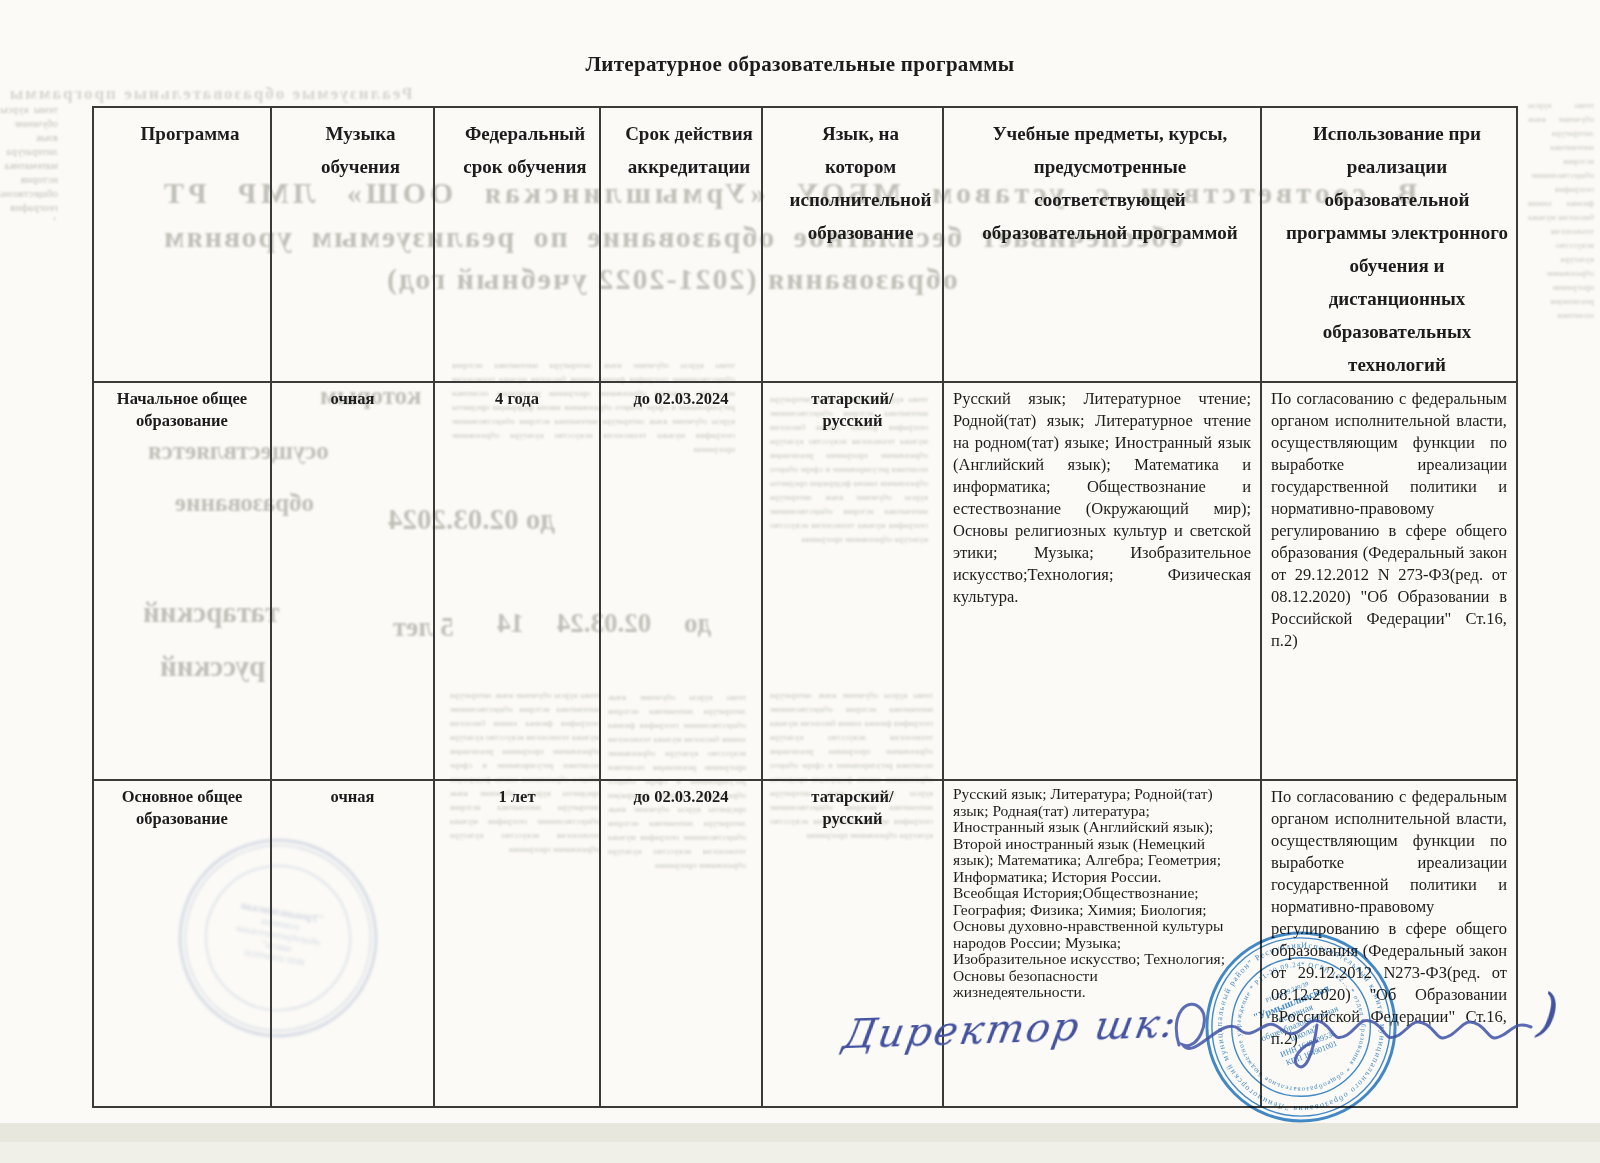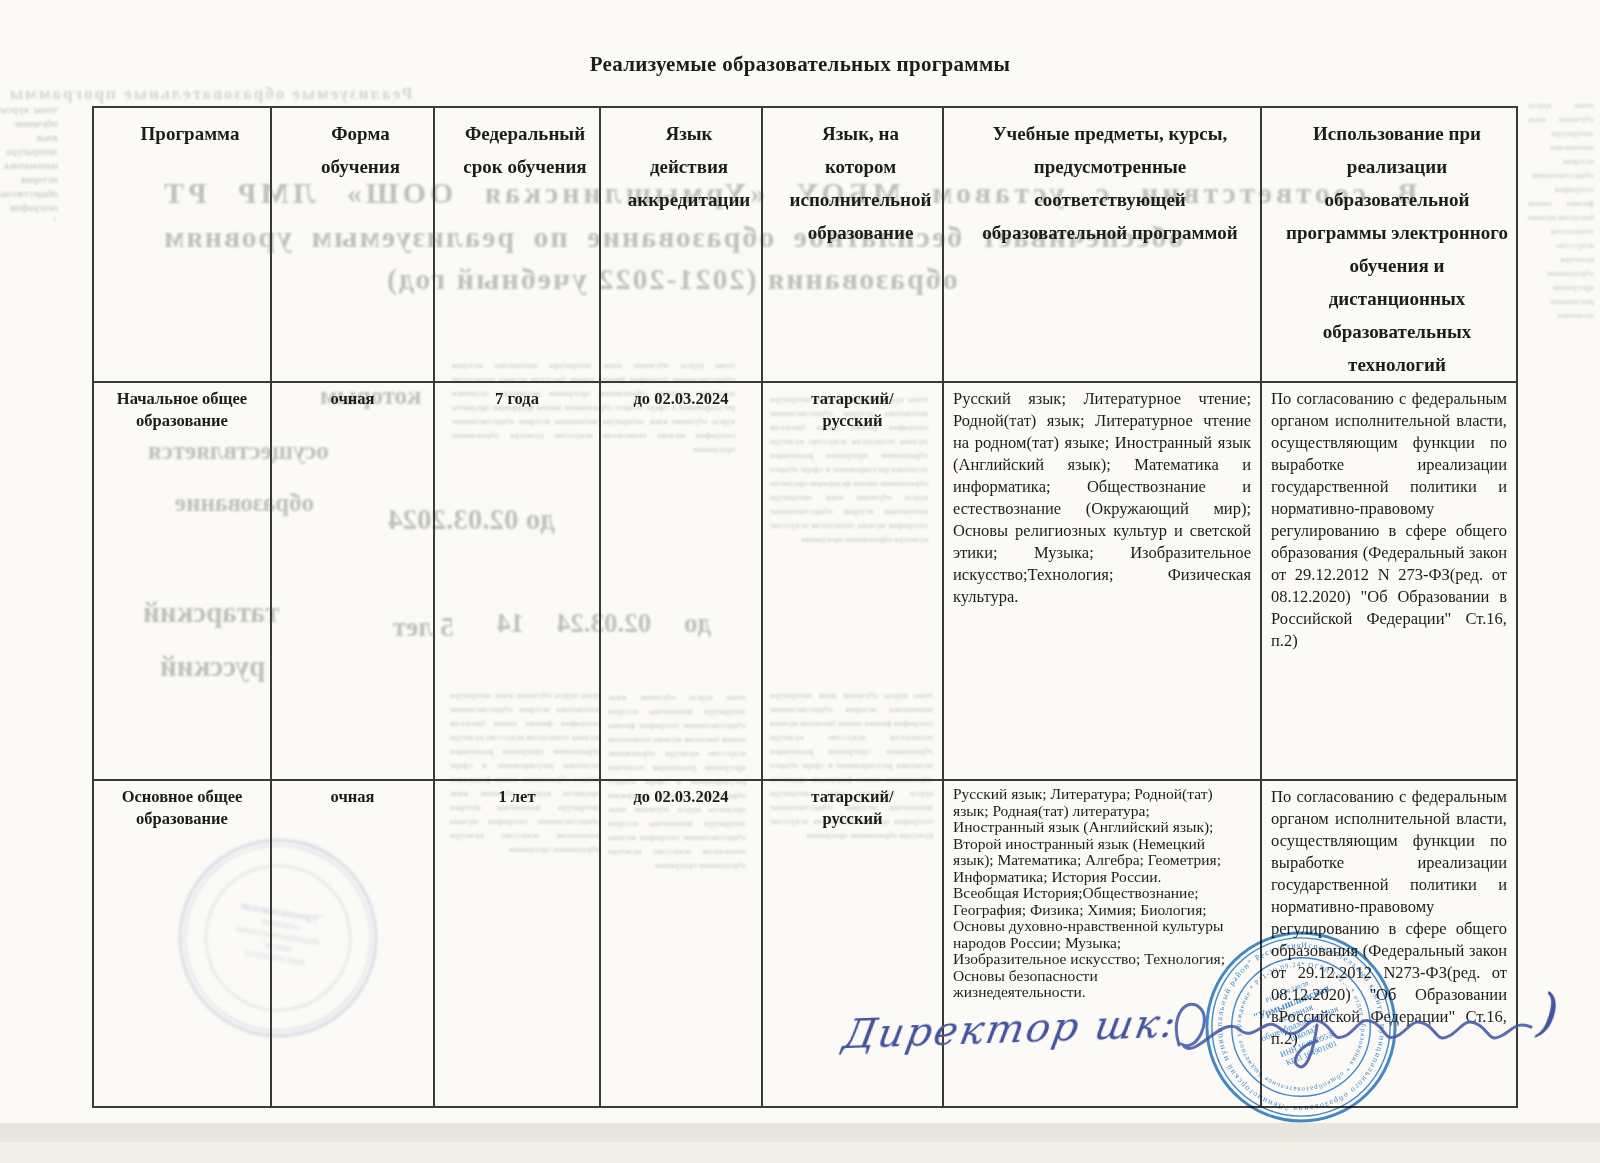--- a/index.html
+++ b/index.html
@@ -36,21 +36,21 @@
   .sig-svg{position:absolute;z-index:5;}
   
   .band1{position:absolute;left:0;top:1123px;width:1600px;height:19px;background:#e7e7de;z-index:6;}
   .band2{position:absolute;left:0;top:1142px;width:1600px;height:21px;background:#f0efe8;z-index:6;}
 </style>
 </head>
 <body>
 
 <div id="page">
 
-  <div class="doc-title">Реализуемые образовательных программы</div>
+  <div class="doc-title">Литературное образовательные программы</div>
 
   <div class="bleed" style="left:8px;top:84px;font-size:17px;opacity:.32;letter-spacing:2px;">Реализуемые образовательные программы</div>
   <div class="bleed" style="left:160px;top:176px;font-size:30px;letter-spacing:4px;word-spacing:16px;">В соответствии с уставом МБОУ «Урмышлинская ООШ» ЛМР  РТ</div>
   <div class="bleed" style="left:162px;top:220px;font-size:30px;letter-spacing:2px;word-spacing:8px;">обеспечивает бесплатное образование по реализуемым уровням</div>
   <div class="bleed" style="left:385px;top:262px;font-size:30px;letter-spacing:2px;">образования (2021-2022 учебный год)</div>
   <div class="bleed" style="left:320px;top:382px;font-size:25px;">которым</div>
   <div class="bleed" style="left:148px;top:437px;font-size:25px;">осуществляется</div>
   <div class="bleed" style="left:175px;top:489px;font-size:25px;">образование</div>
   <div class="bleed" style="left:388px;top:503px;font-size:29px;">до 02.03.2024</div>
   <div class="bleed" style="left:143px;top:596px;font-size:29px;">татарский</div>
@@ -73,31 +73,31 @@
           <col style="width:163px">
           <col style="width:166px">
         <col style="width:162px">
           <col style="width:181px">
           <col style="width:318px">
           <col style="width:256px">
       </colgroup>
       <tbody>
           <tr class="hdr">
         <th>Программа</th>
-        <th>Форма обучения</th>
+        <th>Музыка обучения</th>
         <th>Федеральный срок обучения</th>
-        <th>Язык действия аккредитации</th>
+        <th>Срок действия аккредитации</th>
         <th>Язык, на котором исполнительной образование</th>
         <th>Учебные предметы, курсы, предусмотренные соответствующей образовательной программой</th>
         <th>Использование при реализации образовательной программы электронного обучения и дистанционных образовательных технологий</th>
       </tr>
       <tr class="r1">
         <td class="c-center">Начальное общее образование</td>
         <td class="c-center">очная</td>
-        <td class="c-center">7 года</td>
+        <td class="c-center">4 года</td>
         <td class="c-center">до 02.03.2024</td>
         <td class="c-center">татарский/
 русский</td>
         <td class="c-just">Русский язык; Литературное чтение; Родной(тат) язык; Литературное чтение на родном(тат) языке; Иностранный язык (Английский язык); Математика и информатика; Обществознание и естествознание (Окружающий мир); Основы религиозных культур и светской этики; Музыка; Изобразительное искусство;Технология; Физическая культура.</td>
         <td class="c-just">По согласованию с федеральным органом исполнительной власти, осуществляющим функции по выработке иреализации государственной политики и нормативно-правовому регулированию в сфере общего образования (Федеральный закон от 29.12.2012 N  273-ФЗ(ред. от 08.12.2020)  "Об Образовании в Российской Федерации" Ст.16, п.2)</td>
       </tr>
       <tr class="r2">
         <td class="c-center">Основное общее образование</td>
         <td class="c-center">очная</td>
         <td class="c-center">1 лет</td>

